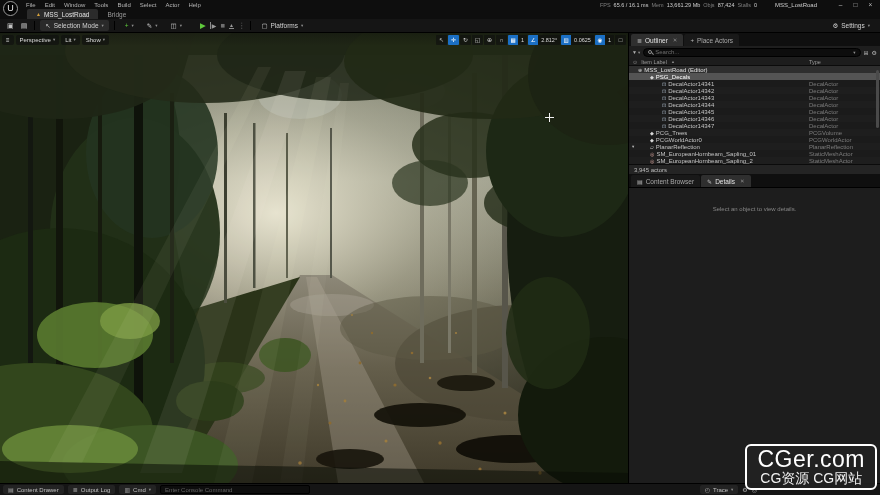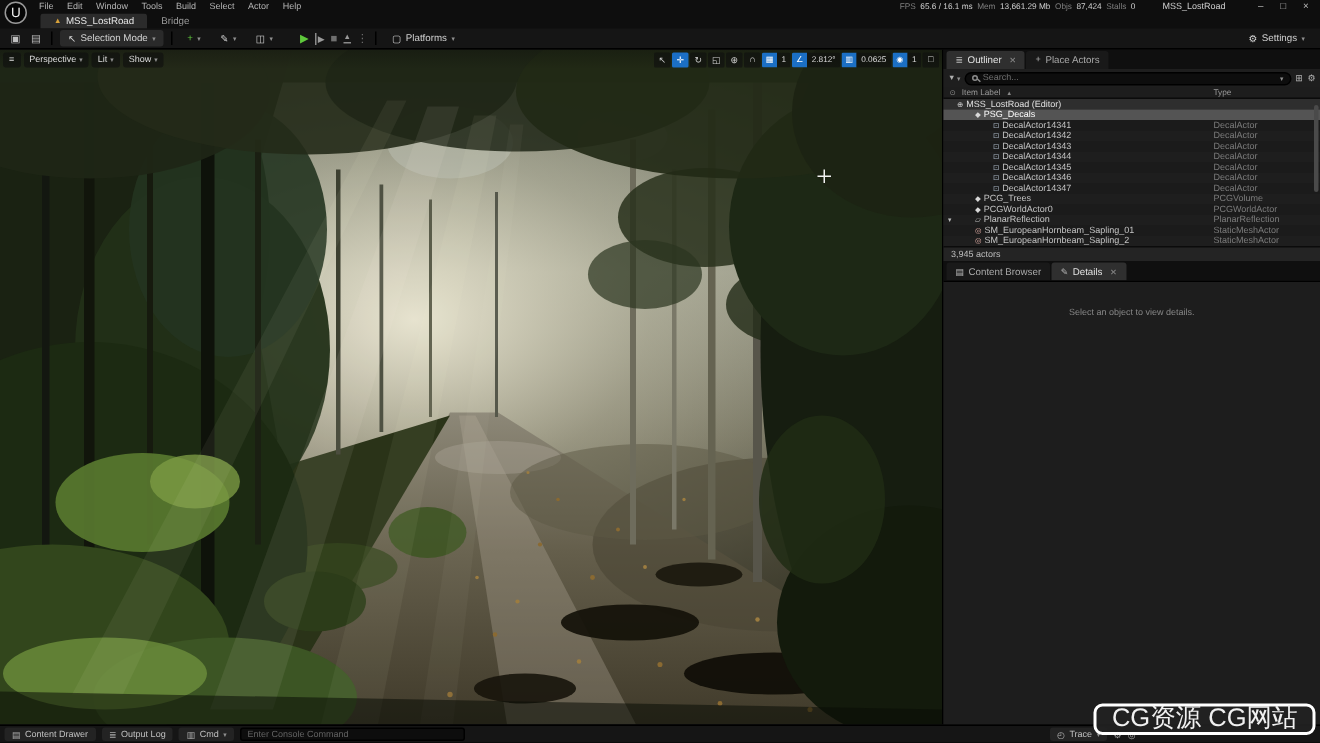--- a/index.html
+++ b/index.html
@@ -101,21 +101,21 @@
   .statusbar { height:12px; background:#151515; border-top:1px solid #000; display:flex; align-items:center; gap:4px; padding:0 3px; font-size:6px; position:relative; z-index:4;}
   .sb-btn { background:#232323; border-radius:2px; height:9px; display:flex; align-items:center; gap:3px; padding:0 5px; color:#c0c0c0; }
   .sb-ic { font-size:6px; color:#a9a9a9; }
   .console { width:150px; height:9px; background:#0d0d0d; border:1px solid #000; border-radius:2px; font-size:6px; color:#d0d0d0; padding:0 4px; font-family:inherit; outline:none;}
   .console::placeholder { color:#626262; }
   .sb-right { margin-left:auto; display:flex; align-items:center; gap:4px; padding-right:120px;}
 
   
   .watermark { position:absolute; right:3px; bottom:5px; z-index:20; border:2px solid #fff; border-radius:6px; background:rgba(34,34,34,.92); color:#fff; text-align:center; padding:1px 10px 3px; }
   .wm-title { font-size:23px; line-height:25px; letter-spacing:.5px; }
-  .wm-sub { font-size:17px; line-height:13px; color:#f0f0f0; }
+  .wm-sub { font-size:14px; line-height:13px; color:#f0f0f0; }
 </style>
 </head>
 <body>
 
 <div class="titlebar">
   <div class="logo">U</div>
   <div class="menus">
     <span>File</span>
     <span>Edit</span>
     <span>Window</span>
@@ -542,14 +542,15 @@
       <span class="sb-ic">◴</span>
       <span>Trace</span>
       <span class="chev">▾</span>
     </div>
     <span class="sb-ic">⚙</span>
     <span class="sb-ic">◎</span>
   </div>
 </div>
 
 <div class="watermark">
+  <div class="wm-title">CGer.com</div>
   <div class="wm-sub">CG资源 CG网站</div>
 </div>
 
 </body></html>

